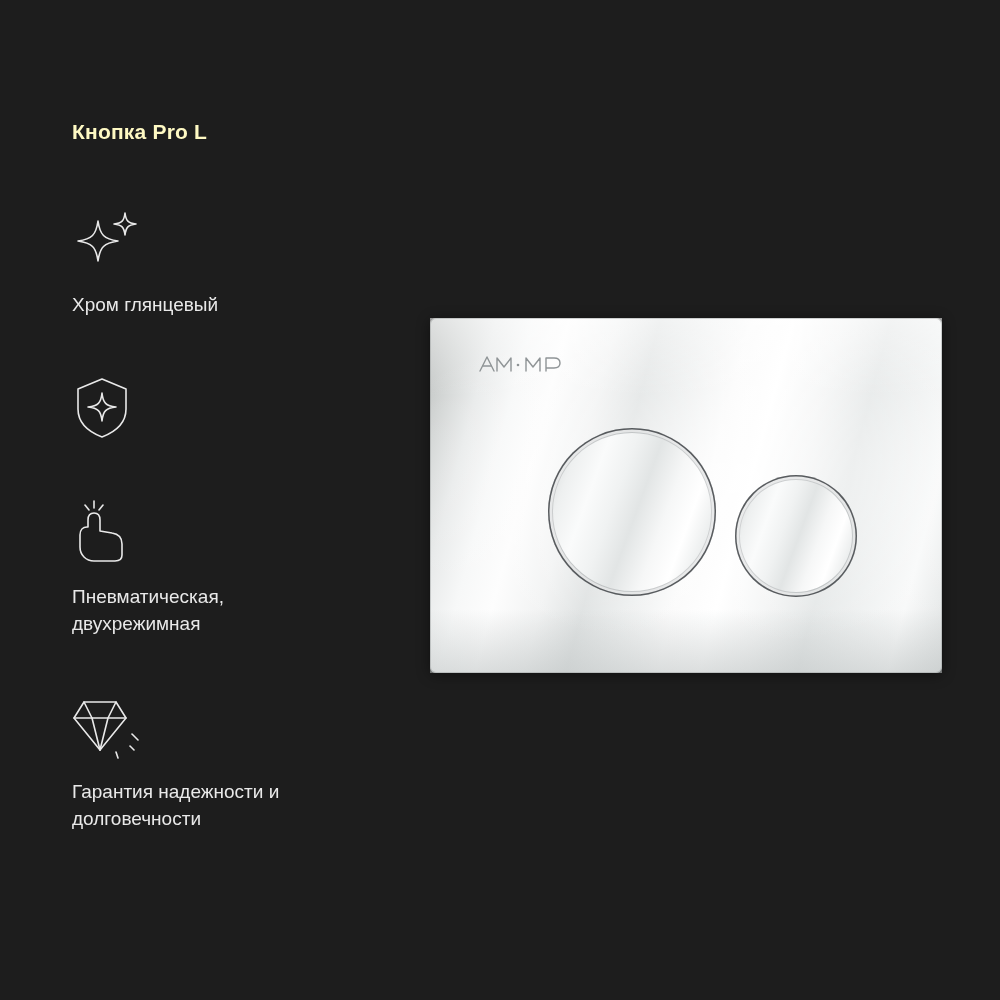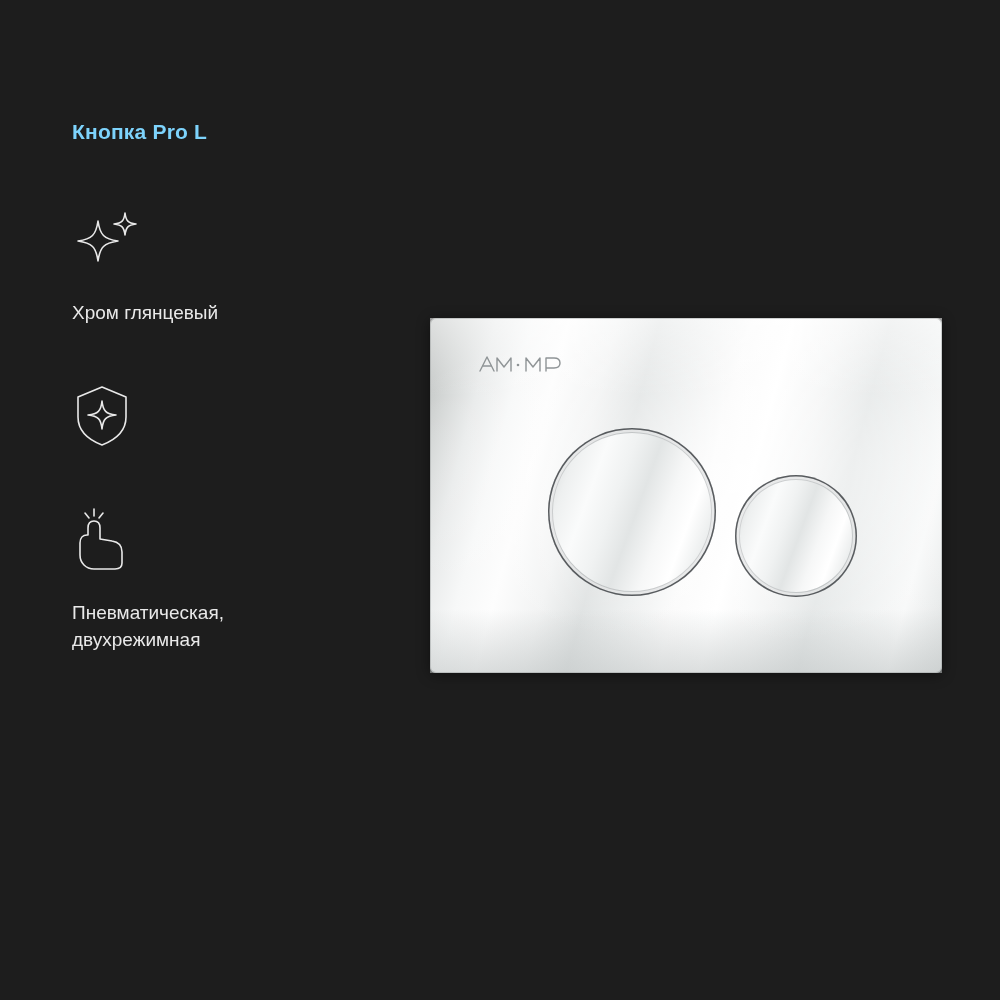--- a/index.html
+++ b/index.html
@@ -15,40 +15,40 @@
     width: 1000px; height: 1000px;
     background: #1d1d1d;
   }
 
   
   .title {
     position: absolute;
     left: 72px; top: 120px;
     font-size: 21px;
     font-weight: bold;
-    color: #7dd3fc;
+    color: #fef9c3;
     letter-spacing: 0.2px;
   }
 
   
   .features {
     position: absolute;
     left: 72px; top: 205px;
     width: 330px;
   }
   .feature {
     margin-bottom: 54px;
   }
   .feature-icon {
     width: 80px; height: 70px;
     display: block;
   }
   .feature-icon svg { display: block; }
   .feature-label {
-    margin-top: 24px;
+    margin-top: 16px;
     font-size: 19px;
     line-height: 1.45;
     color: #e9e9e9;
     white-space: pre-line;
   }
 
   
   .plate-wrap {
     position: absolute;
     left: 430px; top: 318px;
@@ -168,20 +168,35 @@
           <path d="M22 4 L22 11"></path>
           <path d="M13 8 L17 13"></path>
           <path d="M31 8 L27 13"></path>
           <path d="M22 16 C26 16 28 19 28 23 L28 34 L40 36 C47 37 50 41 50 47 L50 58 C50 62 47 64 43 64 L22 64 C14 64 8 58 8 50 L8 38 C8 33 11 30 15 30 L16 30 L16 23 C16 19 18 16 22 16 Z"></path>
         </svg>
       </span>
       <div class="feature-label">Пневматическая,
 двухрежимная</div>
     </div>
 
+    <div class="feature">
+      <span class="feature-icon">
+        <svg width="80" height="70" viewBox="0 0 80 70" fill="none" stroke="#e9e9e9" stroke-width="1.6" stroke-linejoin="round" stroke-linecap="round">
+          <path d="M12 10 L44 10 L54 26 L28 58 L2 26 Z"></path>
+          <path d="M2 26 L54 26"></path>
+          <path d="M12 10 L20 26 L28 58"></path>
+          <path d="M44 10 L36 26 L28 58"></path>
+          <path d="M60 42 L66 48"></path>
+          <path d="M58 54 L62 58"></path>
+          <path d="M44 60 L46 66"></path>
+        </svg>
+      </span>
+      <div class="feature-label">Гарантия надежности и
+долговечности</div>
+    </div>
 
   </div>
 
   <div class="plate-wrap">
     <div class="plate"></div>
     <div class="plate-sheen"></div>
 
     <span class="brand">
       <svg width="86" height="22" viewBox="0 0 86 22" fill="none" stroke="#8f9496" stroke-width="1.4" stroke-linecap="round" stroke-linejoin="round">
         <path d="M2 18 L9 4 L16 18"></path>

